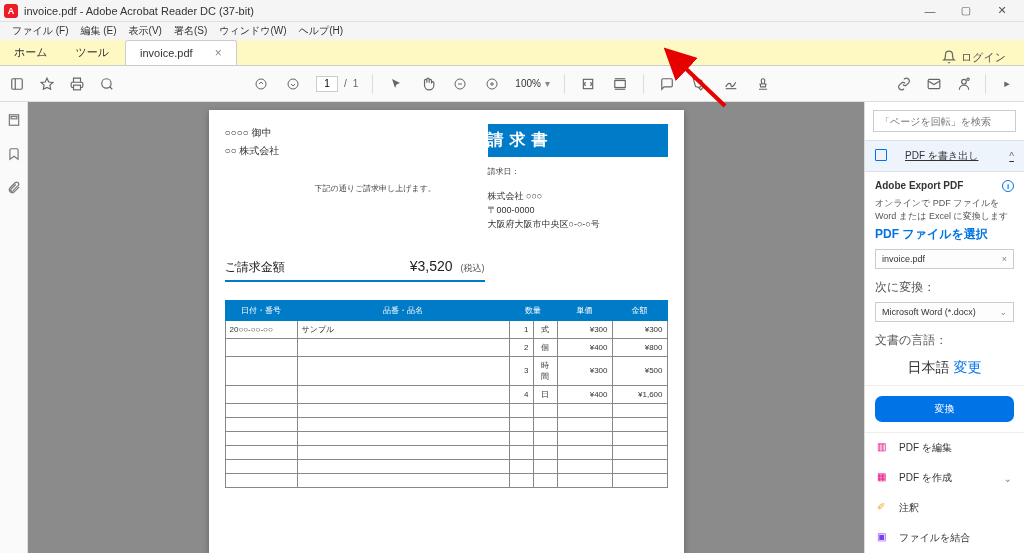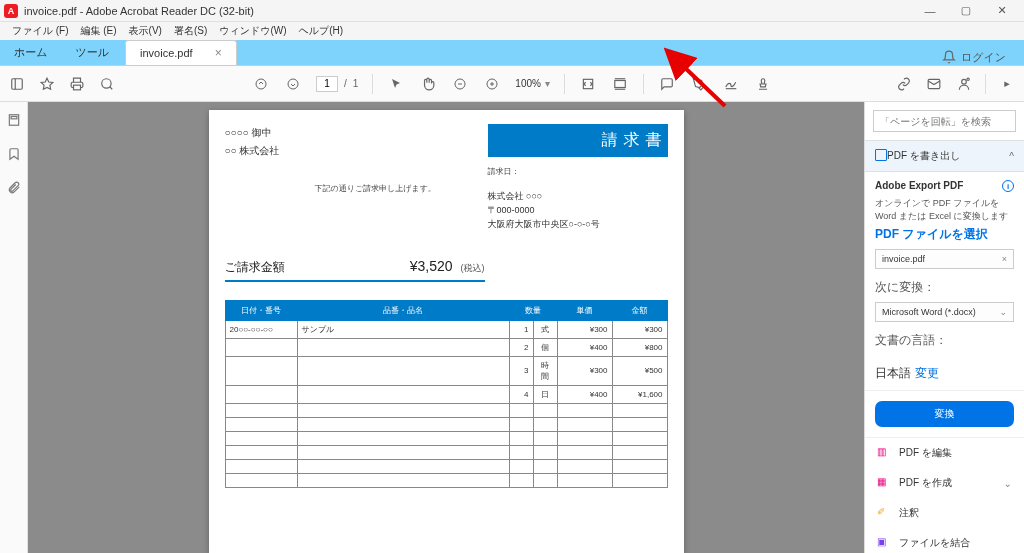--- a/index.html
+++ b/index.html
@@ -10,21 +10,21 @@
 .titlebar .logo { width: 14px; height: 14px; background: #ed1c24; border-radius: 3px; display: flex; align-items: center; justify-content: center; color: #fff; font-weight: bold; font-size: 9px; }
 .titlebar .title { margin-left: 6px; font-size: 11px; color: #333; flex: 1; }
 .titlebar .winbtns { display: flex; gap: 0; }
 .titlebar .winbtn { width: 36px; height: 22px; display: flex; align-items: center; justify-content: center; color: #555; cursor: pointer; }
 
 
 .menubar { height: 18px; background: #f5f5f5; display: flex; align-items: center; padding: 0 6px; font-size: 10px; gap: 0; }
 .menubar .mitem { padding: 2px 6px; cursor: pointer; }
 
 
-.tabbar { height: 26px; background: #7dd3fc; display: flex; align-items: flex-end; border-bottom: 1px solid #ccc; }
+.tabbar { height: 26px; background: #fef9c3; display: flex; align-items: flex-end; border-bottom: 1px solid #ccc; }
 .tabbar .hometab, .tabbar .tooltab { padding: 5px 14px; font-size: 11px; cursor: pointer; }
 .tabbar .doctab { background: #fff; border: 1px solid #ccc; border-bottom: none; padding: 5px 14px 5px 14px; border-top-left-radius: 3px; border-top-right-radius: 3px; display: flex; align-items: center; gap: 22px; margin-left: 2px; font-size: 11px; }
 .tabbar .doctab .close { cursor: pointer; color: #888; font-size: 12px; }
 .tabbar .spacer { flex: 1; }
 .tabbar .righticons { display: flex; align-items: center; padding-right: 14px; }
 .tabbar .righticons .ico { width: 16px; height: 16px; display: flex; align-items: center; justify-content: center; cursor: pointer; color: #666; }
 .tabbar .login { font-size: 11px; color: #555; cursor: pointer; padding: 0 4px; }
 
 
 .toolbar { height: 36px; background: #fafafa; border-bottom: 1px solid #ddd; display: flex; align-items: center; padding: 0 8px; gap: 12px; position: relative; }
@@ -38,69 +38,69 @@
 
 
 .main { display: flex; height: 451px; }
 .leftbar { width: 28px; background: #fafafa; border-right: 1px solid #e0e0e0; display: flex; flex-direction: column; align-items: center; padding-top: 10px; gap: 18px; }
 .leftbar .lbtn { width: 16px; height: 16px; color: #777; cursor: pointer; display: flex; align-items: center; justify-content: center; }
 .docarea { flex: 1; background: #8b8b8b; display: flex; justify-content: center; padding: 8px 0 0 0; overflow: hidden; }
 .page { background: #fff; width: 475px; padding: 14px 16px; font-size: 9px; box-shadow: 0 2px 6px rgba(0,0,0,0.3); }
 
 
 .inv-top { display: flex; justify-content: space-between; }
-.inv-title { background: #007bc7; color: #fff; text-align: right; font-size: 16px; font-weight: normal; padding: 6px 0; width: 180px; margin-left: auto; letter-spacing: 6px; }
+.inv-title { background: #007bc7; color: #fff; text-align: left; font-size: 16px; font-weight: bold; padding: 6px 0; width: 180px; margin-left: auto; letter-spacing: 6px; }
 .inv-meta { text-align: left; font-size: 8px; color: #444; margin-top: 8px; line-height: 1.7; }
 .inv-left { font-size: 10px; line-height: 1.8; }
 .inv-note { font-size: 8px; color: #444; margin-top: 22px; margin-left: 90px; }
 .inv-company { font-size: 9px; line-height: 1.6; margin-top: 10px; }
 .inv-amount { margin-top: 26px; display: flex; align-items: baseline; border-bottom: 2px solid #007bc7; padding-bottom: 4px; width: 260px; }
 .inv-amount .lbl { font-size: 12px; color: #222; flex: 1; }
 .inv-amount .val { font-size: 14px; color: #222; }
 .inv-amount .tax { font-size: 9px; color: #555; margin-left: 8px; }
 
 .inv-table { width: 100%; border-collapse: collapse; margin-top: 18px; font-size: 8px; }
 .inv-table th { background: #007bc7; color: #fff; padding: 4px 3px; font-weight: normal; border: 1px solid #007bc7; }
 .inv-table td { border: 1px solid #888; padding: 3px 4px; height: 14px; }
 .inv-table .r { text-align: right; }
 .inv-table .c { text-align: center; }
 
 
 .rightpanel { width: 160px; background: #fff; border-left: 1px solid #ddd; display: flex; flex-direction: column; font-size: 10px; }
 .rp-search { padding: 8px; }
 .rp-search input { width: 100%; height: 22px; border: 1px solid #ccc; padding: 0 6px; font-size: 10px; }
-.rp-accordion { background: #edf4fb; padding: 8px 10px; display: flex; align-items: center; gap: 0; border-top: 1px solid #e0e0e0; border-bottom: 1px solid #e0e0e0; cursor: pointer; }
+.rp-accordion { background: #edf4fb; padding: 8px 10px; display: flex; align-items: center; gap: 18px; border-top: 1px solid #e0e0e0; border-bottom: 1px solid #e0e0e0; cursor: pointer; text-decoration: underline; }
 .rp-accordion .arr { margin-left: auto; color: #666; }
 .rp-body { padding: 8px 10px; border-bottom: 1px solid #eee; }
 .rp-body .title { font-weight: bold; font-size: 10px; margin-bottom: 6px; }
 .rp-body .title .inf { float: right; color: #0073e6; border: 1px solid #0073e6; border-radius: 50%; width: 12px; height: 12px; display: inline-flex; align-items: center; justify-content: center; font-size: 8px; }
 .rp-body .desc { font-size: 9px; color: #555; line-height: 1.4; }
 .rp-body .link { font-size: 12px; color: #0073e6; margin-top: 4px; cursor: pointer; font-weight: bold; }
 .rp-sel { margin-top: 6px; padding: 4px 6px; border: 1px solid #ccc; background: #fdfdfd; font-size: 9px; display: flex; justify-content: space-between; align-items: center; cursor: pointer; }
 .rp-lbl { font-size: 12px; color: #555; margin-top: 10px; }
-.rp-lang { font-size: 12px; margin-top: 16px; }
+.rp-lang { font-size: 14px; margin-top: 10px; text-align: center; }
 .rp-lang .chg { color: #0073e6; cursor: pointer; margin-left: 4px; }
 .rp-convert { margin: 10px; background: #0073e6; color: #fff; text-align: center; padding: 6px 0; border-radius: 7px; cursor: pointer; font-size: 10px; }
 .rp-tools { border-top: 1px solid #eee; }
 .rp-tool { display: flex; align-items: center; gap: 8px; padding: 8px 12px; cursor: pointer; font-size: 10px; }
 .rp-tool .ticon { width: 14px; height: 14px; }
 .rp-tool .exp { margin-left: auto; color: #888; }
 
 .arrow-annot { position: absolute; top: 58px; left: 665px; pointer-events: none; }
 .arrow-annot svg { overflow: visible; }
 
 .pdf-i { display:inline-block; width:12px; height:12px; position:relative;}
 .pdf-i::before{content:"";position:absolute;inset:0;border:1px solid currentColor;border-radius:1px;}
 </style>
 </head>
 <body>
 
 <div class="titlebar">
   <div class="logo">A</div>
-  <div class="title">invoice.pdf - Adobe Acrobat Reader DC (32-bit)</div>
+  <div class="title">invoice.pdf - Adobe Acrobat Reader DC (37-bit)</div>
   <div class="winbtns">
     <div class="winbtn">—</div>
     <div class="winbtn">▢</div>
     <div class="winbtn">✕</div>
   </div>
 </div>
 
 <div class="menubar">
   <div class="mitem">ファイル (F)</div>
   <div class="mitem">編集 (E)</div>

